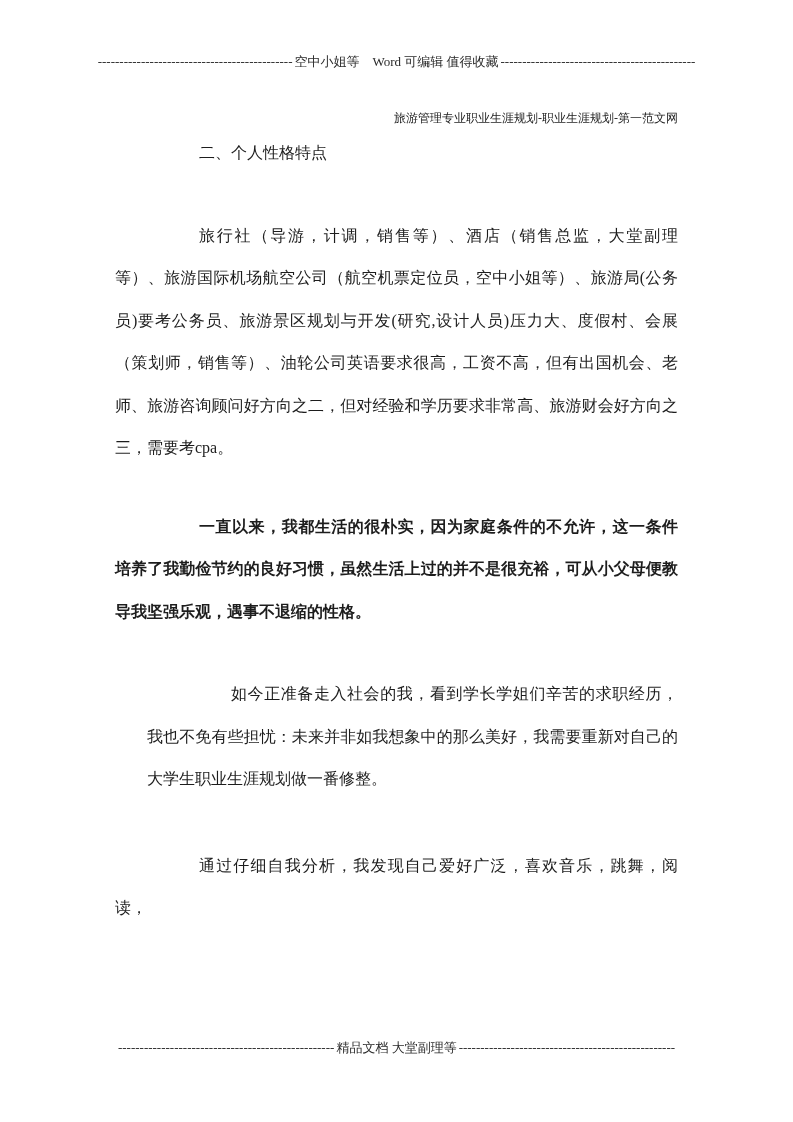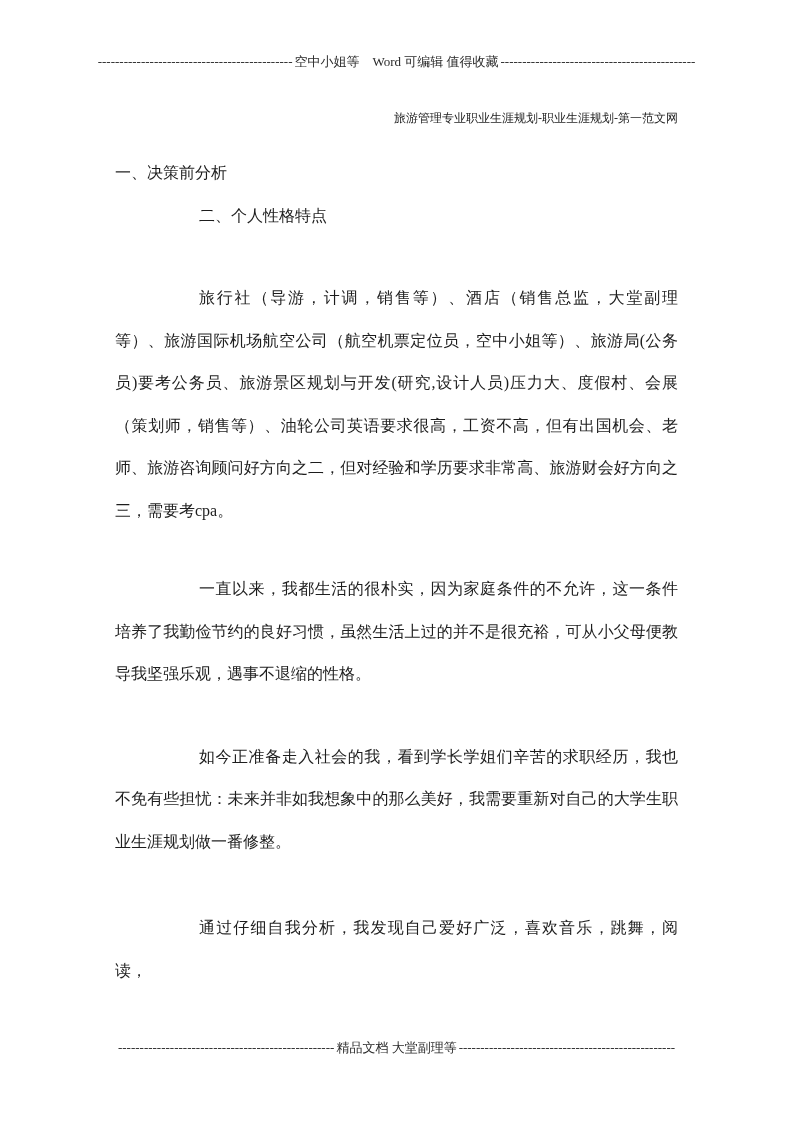--- a/index.html
+++ b/index.html
@@ -47,37 +47,36 @@
     font-size: 12px;
     line-height: 28px;
     white-space: nowrap;
   }
   .block { margin: 0; }
   .indent { text-indent: 84px; }
   .h-left { margin-top: 20px; }
   .p1 { margin-top: 40px; }
   .p2 { margin-top: 40px; }
   .h2 { margin-top: 0; }
-  .p3 { margin-top: 36px; }
-  .p4 { margin-top: 40px; }
+  .p3 { margin-top: 36px; font-weight: bold; }
+  .p4 { margin-top: 40px; margin-left: 32px; }
   .p5 { margin-top: 44px; }
 </style>
 </head>
 <body>
 
 <div class="page">
 
   <div class="rule-line header">
     <span>---------------------------------------------</span><span class="label">空中小姐等　Word 可编辑 值得收藏</span><span>---------------------------------------------</span>
   </div>
 
   <div class="content">
     <div class="doc-title">旅游管理专业职业生涯规划-职业生涯规划-第一范文网</div>
 
-    <p class="block h-left">一、决策前分析</p>
 
 
     <p class="block indent h2">二、个人性格特点</p>
 
     <p class="block indent p2">旅行社（导游，计调，销售等）、酒店（销售总监，大堂副理等）、旅游国际机场航空公司（航空机票定位员，空中小姐等）、旅游局(公务员)要考公务员、旅游景区规划与开发(研究,设计人员)压力大、度假村、会展（策划师，销售等）、油轮公司英语要求很高，工资不高，但有出国机会、老师、旅游咨询顾问好方向之二，但对经验和学历要求非常高、旅游财会好方向之三，需要考cpa。</p>
 
     <p class="block indent p3">一直以来，我都生活的很朴实，因为家庭条件的不允许，这一条件培养了我勤俭节约的良好习惯，虽然生活上过的并不是很充裕，可从小父母便教导我坚强乐观，遇事不退缩的性格。</p>
 
     <p class="block indent p4">如今正准备走入社会的我，看到学长学姐们辛苦的求职经历，我也不免有些担忧：未来并非如我想象中的那么美好，我需要重新对自己的大学生职业生涯规划做一番修整。</p>
 

